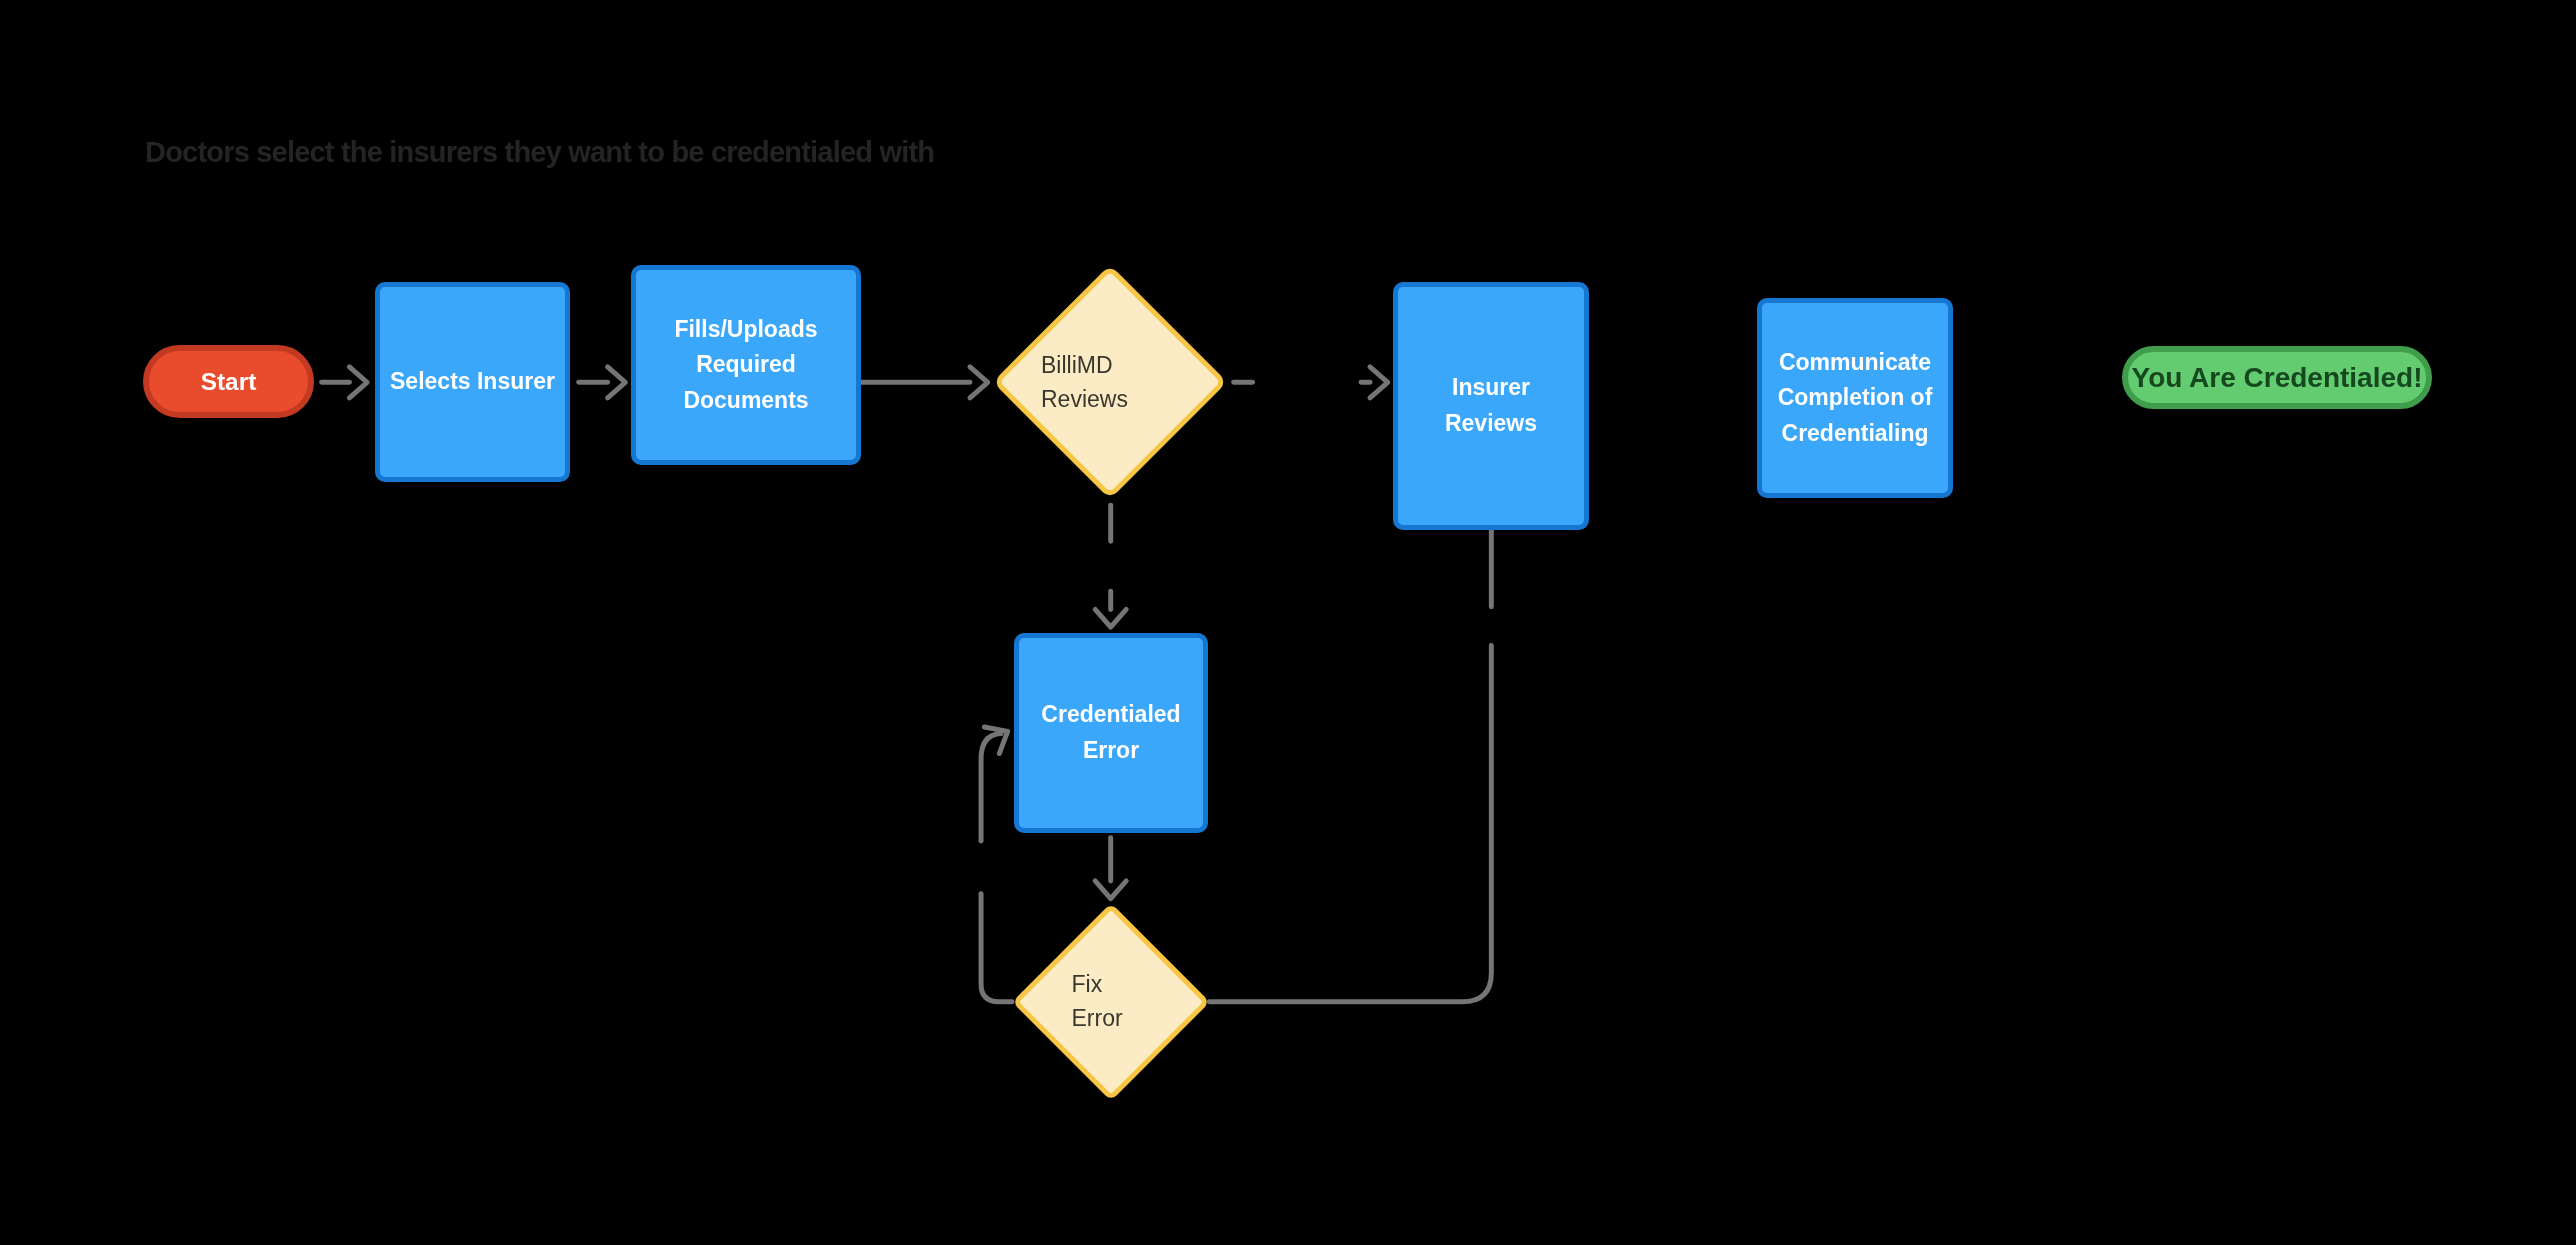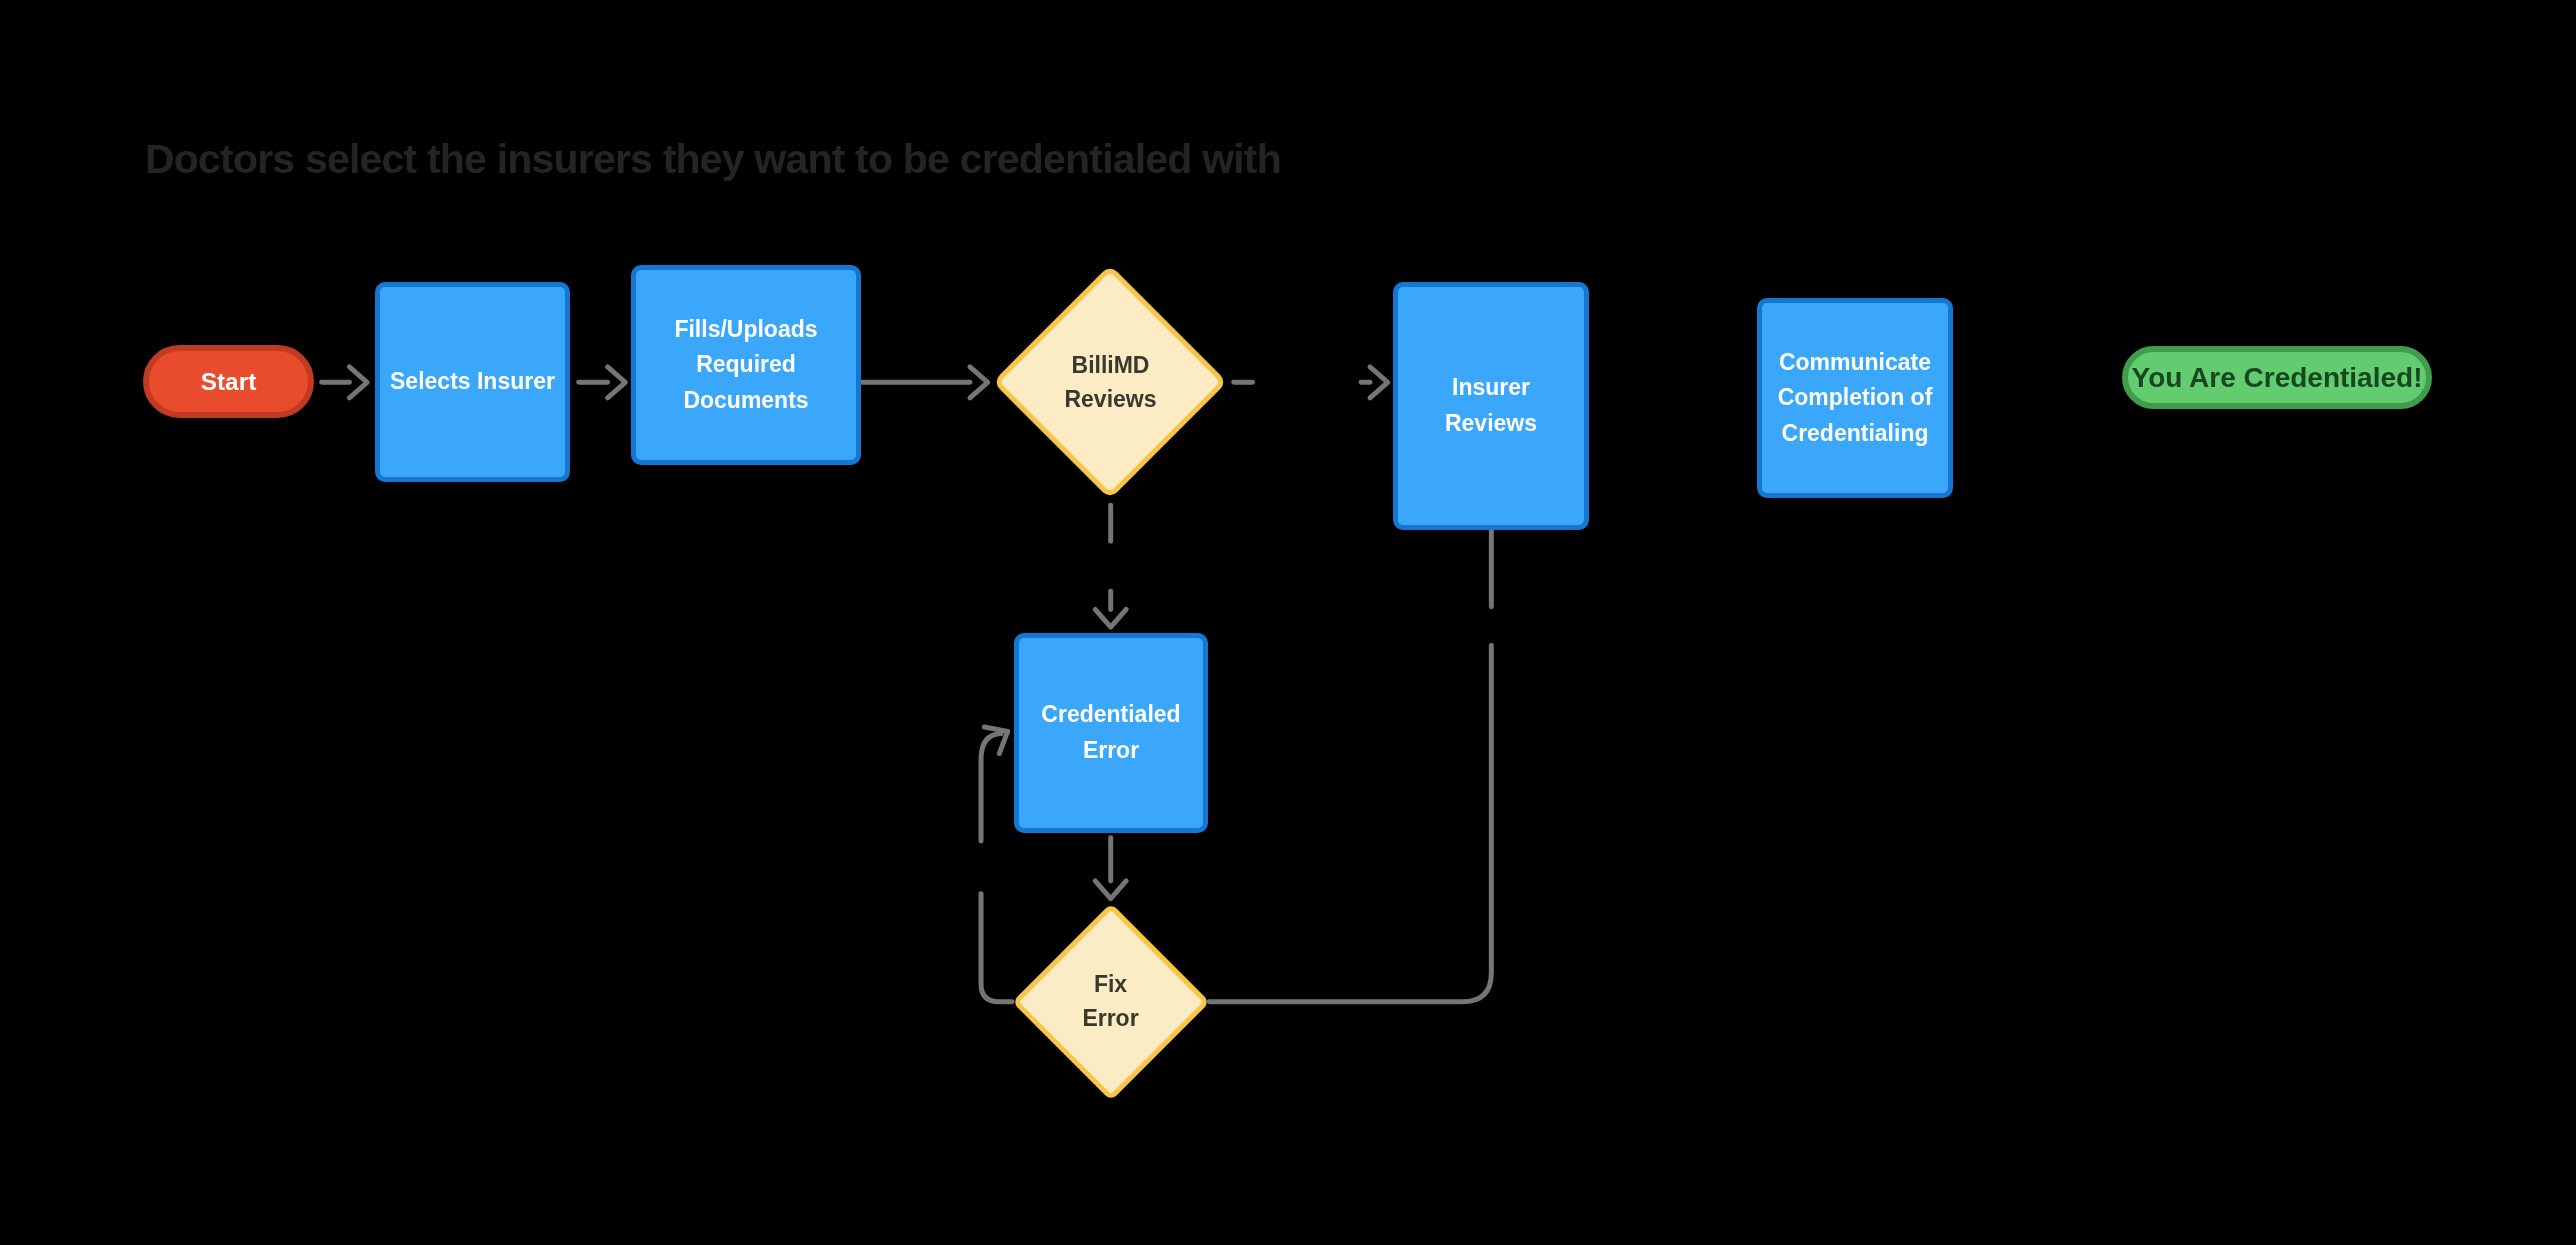--- a/index.html
+++ b/index.html
@@ -12,21 +12,21 @@
     width: 2576px;
     height: 1245px;
     background: var(--canvas-bg, #000000);
     overflow: hidden;
     font-family: "Liberation Sans", sans-serif;
   }
   .title {
     position: absolute;
     left: 145px;
     top: 136px;
-    font-size: 41px;
+    font-size: 29px;
     font-weight: 700;
     letter-spacing: -0.8px;
     color: var(--title-text, #242424);
     white-space: nowrap;
   }
   .connectors {
     position: absolute;
     left: 0;
     top: 0;
     width: 2576px;
@@ -84,23 +84,23 @@
     transform: rotate(45deg);
     background: var(--decision-fill, #FBECC6);
     border: 5.5px solid var(--decision-border, #F8C544);
   }
   .diamond-label {
     position: absolute;
     inset: 0;
     display: flex;
     align-items: center;
     justify-content: center;
-    text-align: center;
+    text-align: left;
     color: var(--decision-text, #3A372E);
-    font-weight: 700;
+    font-weight: 400;
     font-size: 23px;
     line-height: 1.45;
   }
   #node-billimd-reviews { left: 993px; top: 265px; width: 235px; height: 235px; }
   #node-billimd-reviews .diamond-shape { left: 34px; top: 34px; width: 166px; height: 166px; border-radius: 10px; }
   #node-billimd-reviews .diamond-label .label { max-width: 139px; }
   #node-fix-error { left: 1012px; top: 903px; width: 197px; height: 197px; }
   #node-fix-error .diamond-shape { left: 29px; top: 29px; width: 140px; height: 140px; border-radius: 7.8px; }
   #node-fix-error .diamond-label .label { max-width: 78px; }
   #node-selects-insurer { left: 375px; top: 282px; width: 195px; height: 200px; }

